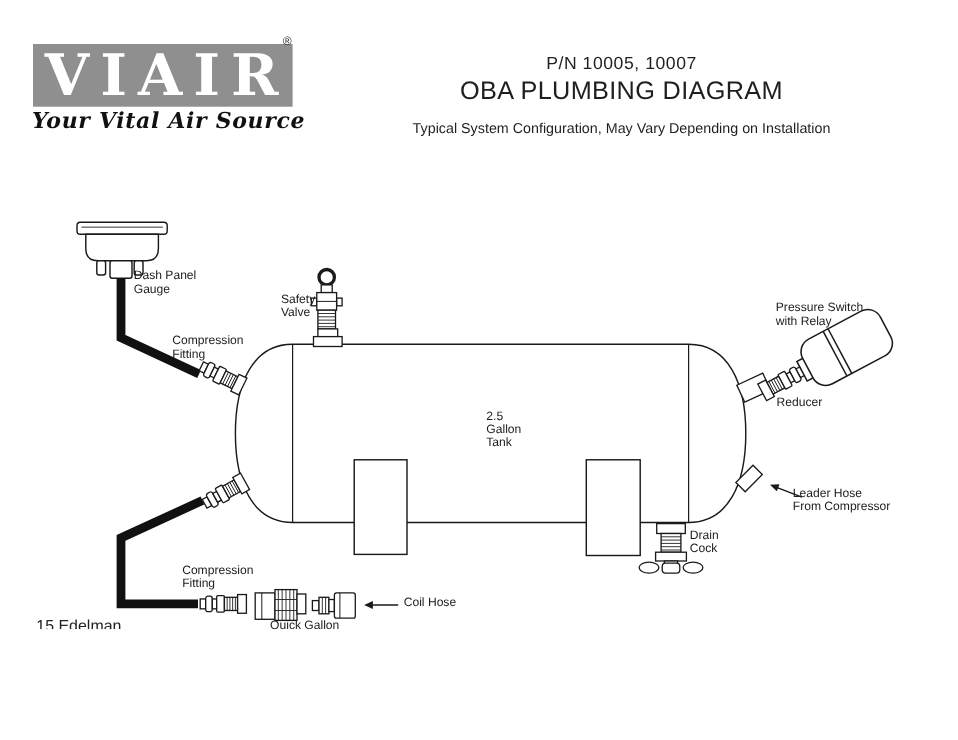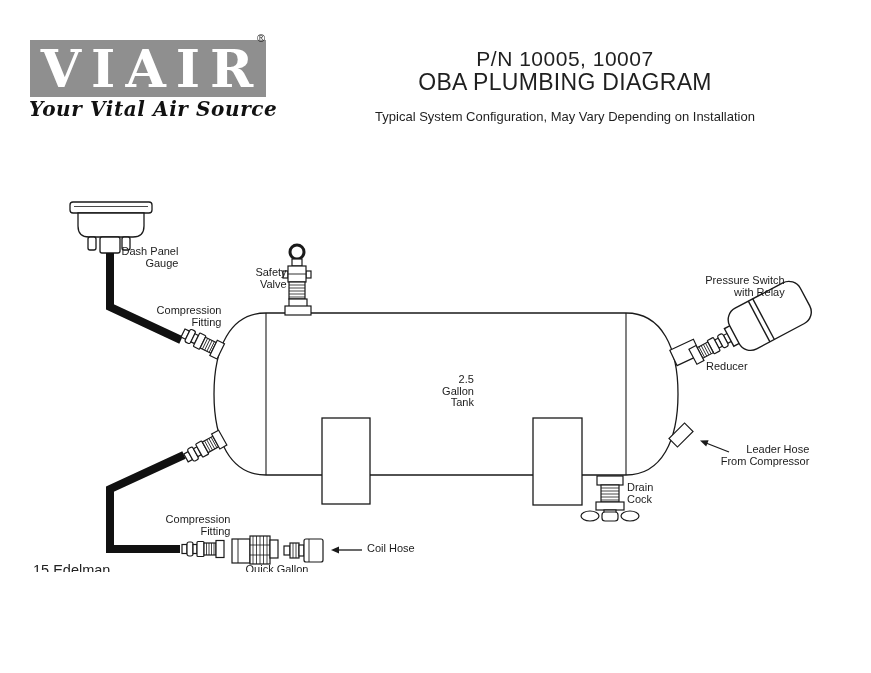--- a/index.html
+++ b/index.html
@@ -9,26 +9,26 @@
   .logo-box{position:absolute;left:30px;top:40px;width:236px;height:57px;
             display:flex;align-items:center;justify-content:center;}
   .logo-text{font-family:"DejaVu Serif",serif;font-weight:bold;font-size:52px;
              letter-spacing:10px;padding-left:8px;color:#ffffff;line-height:57px;}
   .logo-reg{position:absolute;left:257px;top:32px;font-size:11px;color:#1c1c1c;
             font-family:"Liberation Sans",sans-serif;}
   .logo-tagline{position:absolute;left:29px;top:97px;width:240px;
                 font-family:"DejaVu Serif",serif;font-style:italic;font-weight:bold;
                 font-size:20px;letter-spacing:0.6px;white-space:nowrap;color:#111;}
   .title-block{position:absolute;left:330px;top:48px;width:470px;text-align:center;color:#1f1f1f;}
-  .title-l1{font-size:21px;letter-spacing:0.5px;line-height:22px;}
+  .title-l1{font-size:16px;letter-spacing:0.5px;line-height:22px;}
   .title-l2{font-size:23px;letter-spacing:0.3px;line-height:24px;}
   .title-sub{font-size:13px;margin-top:16px;line-height:14px;}
   
   .dlabel{position:absolute;font-size:11px;line-height:11.5px;white-space:pre-line;color:#1c1c1c;}
-  .ctr{transform:translateX(-50%);text-align:right;}
+  .ctr{transform:translateX(-50%);text-align:left;}
   
   .address{position:absolute;left:33px;top:563px;font-size:14.5px;line-height:15.2px;
            white-space:pre-line;color:#222;}
   .rev{position:absolute;left:806px;top:638px;font-size:15px;color:#9e9e9e;}
   svg{position:absolute;left:0;top:0;}
 </style>
 </head>
 <body>
 
 <div class="canvas">

